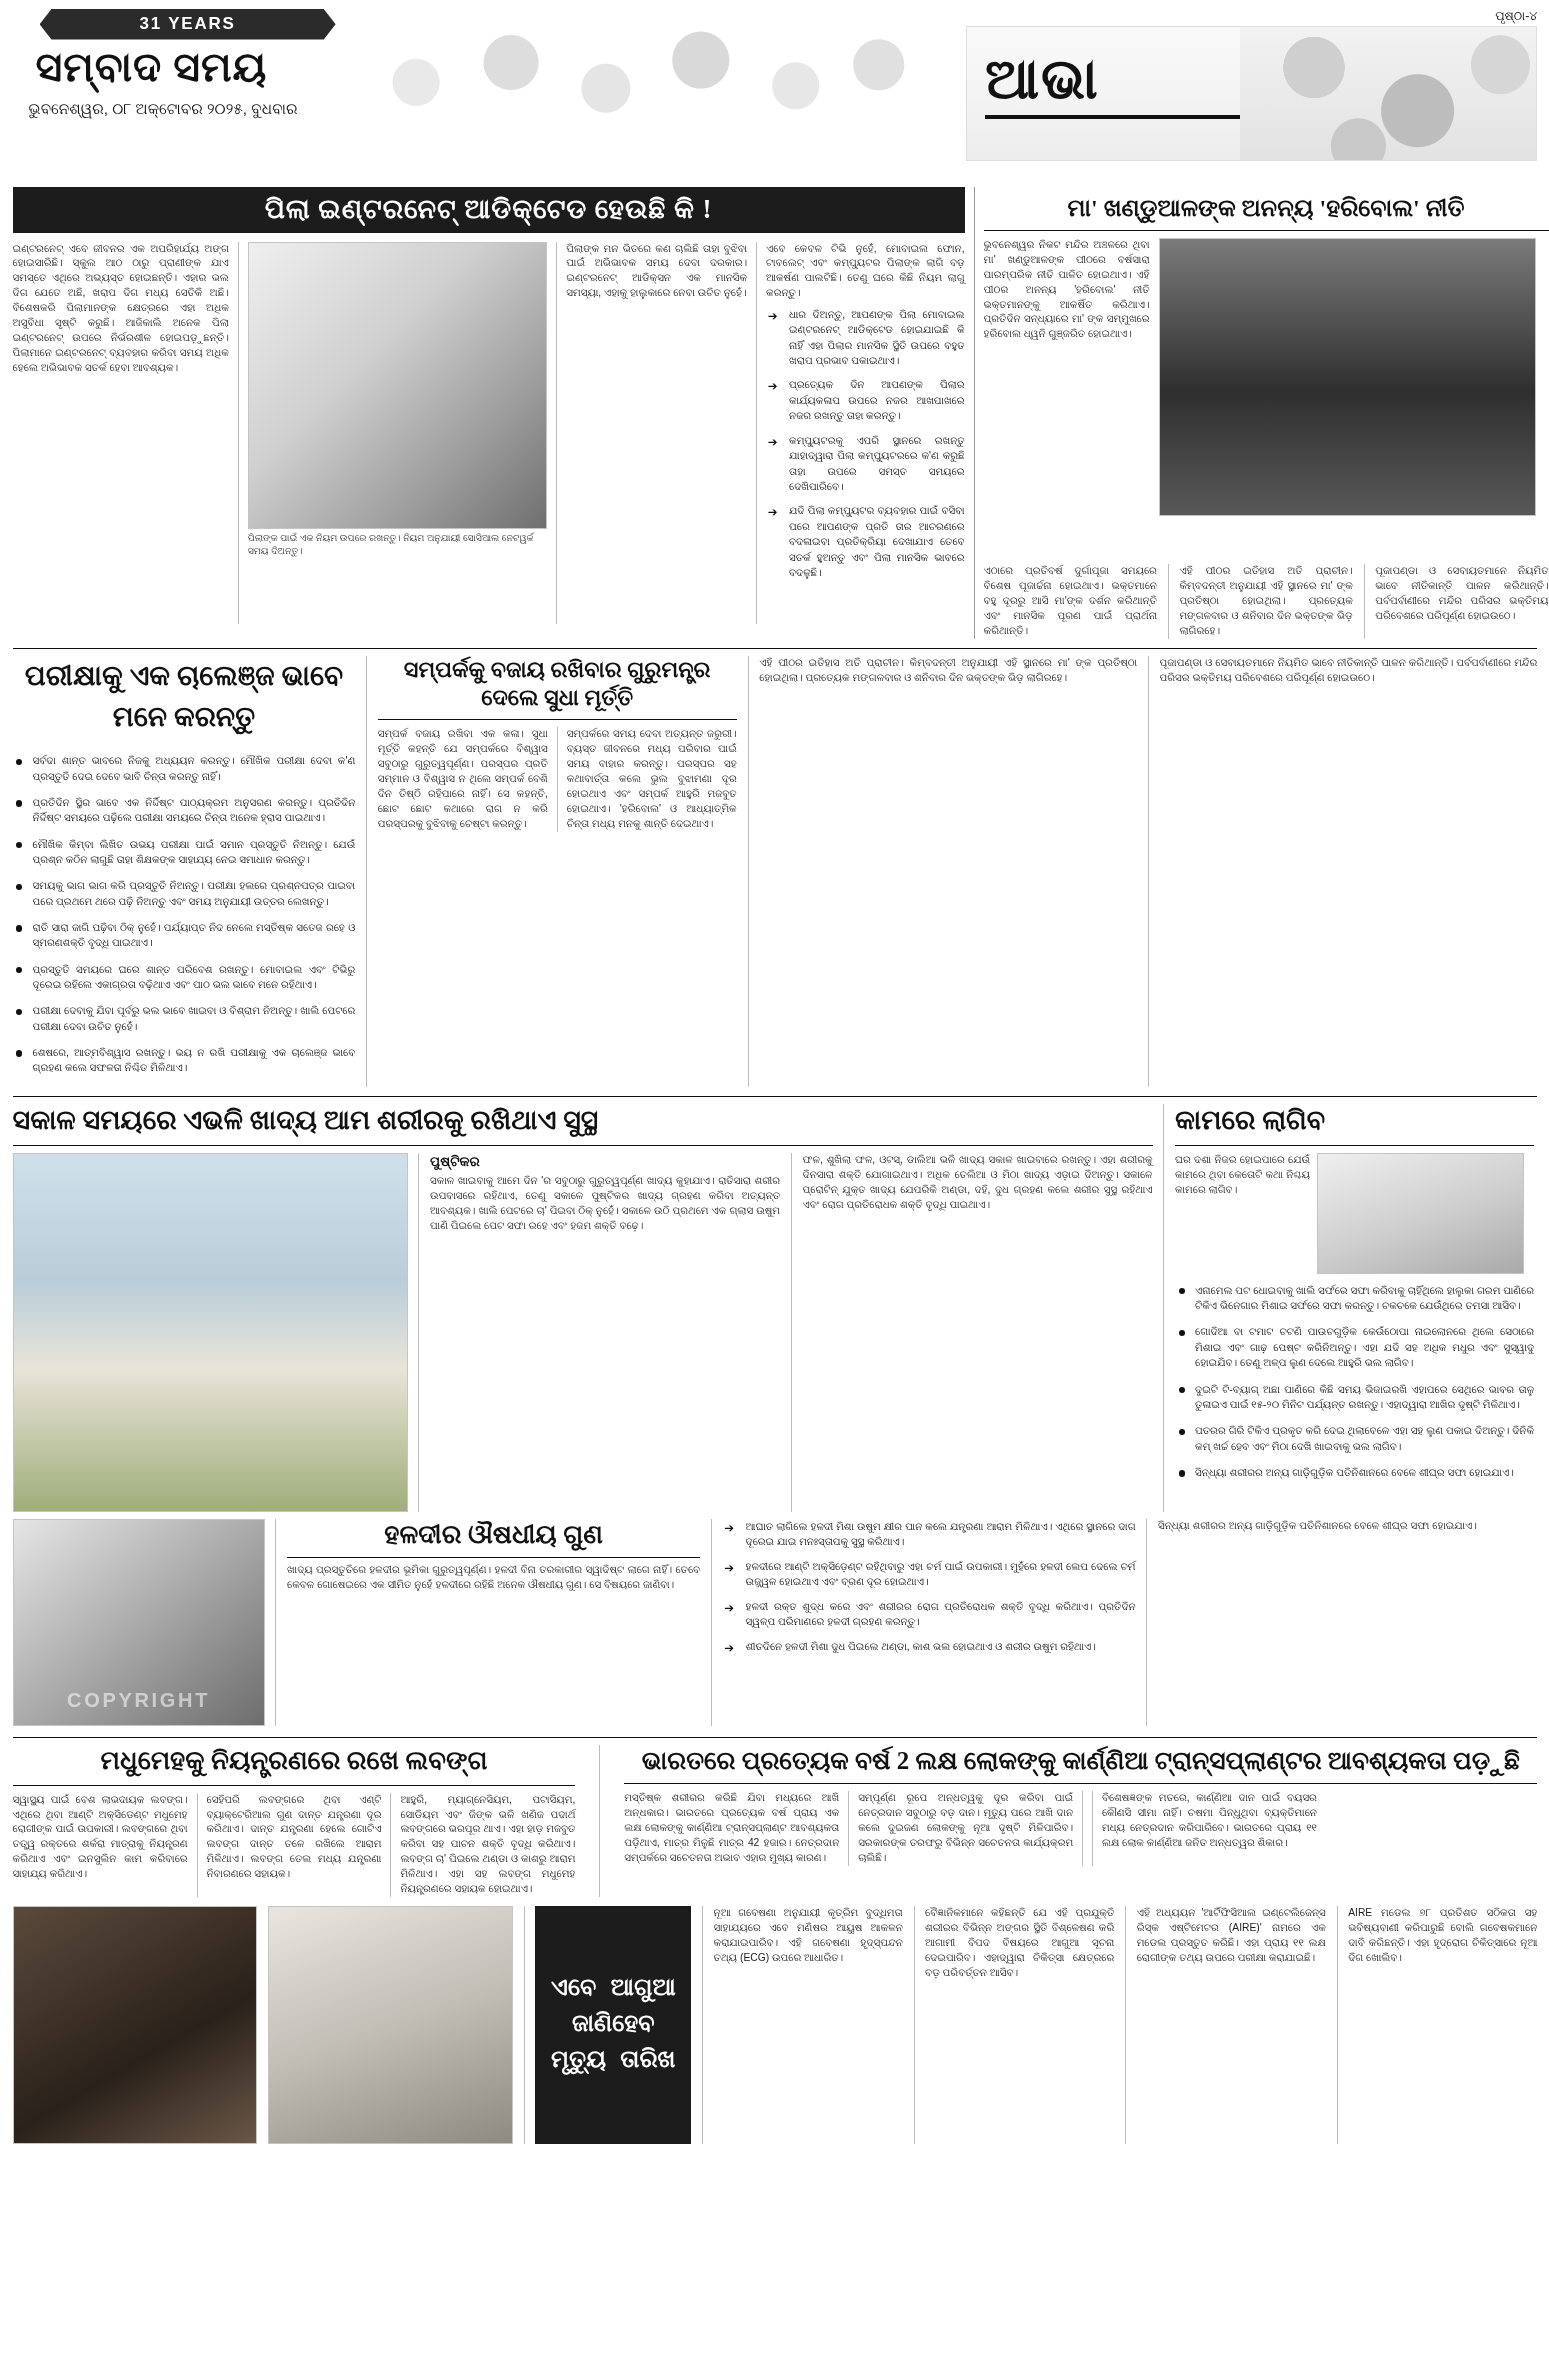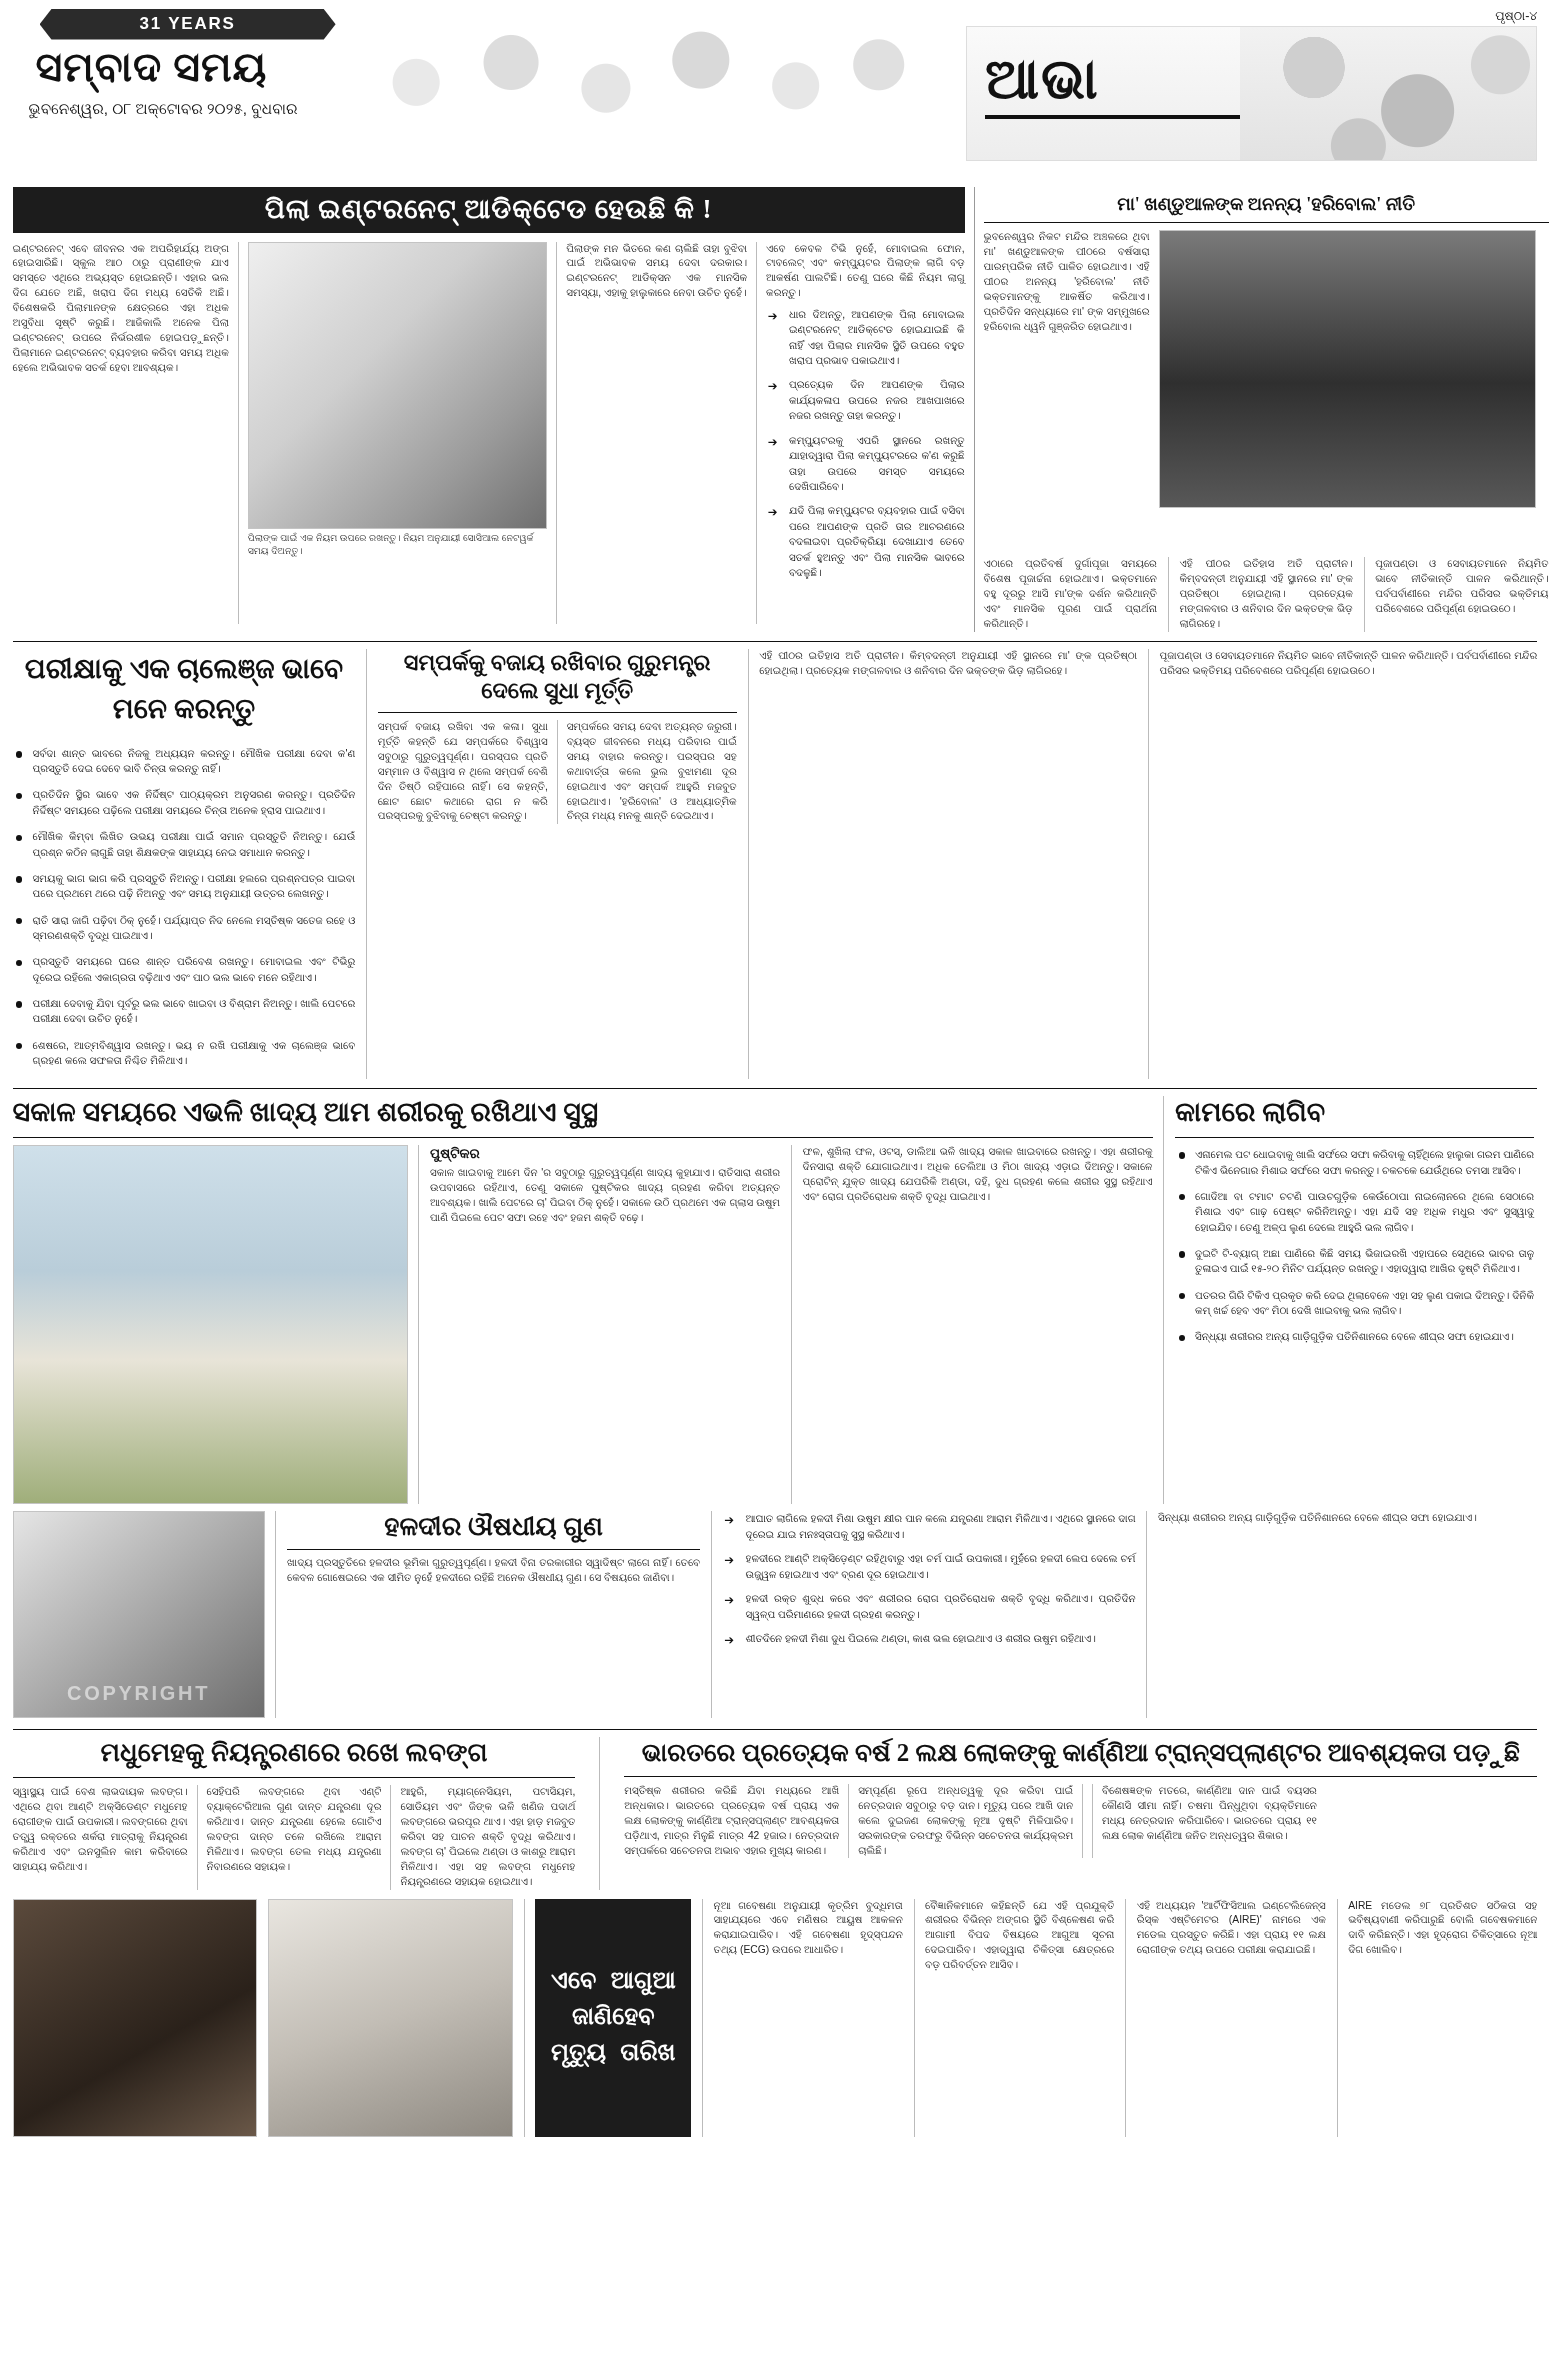--- a/index.html
+++ b/index.html
@@ -156,21 +156,21 @@
             <li>ଧାର ଦିଅନ୍ତୁ, ଆପଣଙ୍କ ପିଲା ମୋବାଇଲ ଇଣ୍ଟରନେଟ୍ ଆଡିକ୍ଟେଡ ହୋଇଯାଇଛି କି ନାହିଁ ଏହା ପିଲାର ମାନସିକ ସ୍ଥିତି ଉପରେ ବହୁତ ଖରାପ ପ୍ରଭାବ ପକାଇଥାଏ।</li>
             <li>ପ୍ରତ୍ୟେକ ଦିନ ଆପଣଙ୍କ ପିଲାର କାର୍ଯ୍ୟକଳାପ ଉପରେ ନଜର ଆଖପାଖରେ ନଜର ରଖନ୍ତୁ ତାହା କରନ୍ତୁ।</li>
             <li>କମ୍ପ୍ୟୁଟରକୁ ଏପରି ସ୍ଥାନରେ ରଖନ୍ତୁ ଯାହାଦ୍ୱାରା ପିଲା କମ୍ପ୍ୟୁଟରରେ କ'ଣ କରୁଛି ତାହା ଉପରେ ସମସ୍ତ ସମୟରେ ଦେଖିପାରିବେ।</li>
             <li>ଯଦି ପିଲା କମ୍ପ୍ୟୁଟର ବ୍ୟବହାର ପାଇଁ ବସିବା ପରେ ଆପଣଙ୍କ ପ୍ରତି ତାର ଆଚରଣରେ ବଦଳାଇବା ପ୍ରତିକ୍ରିୟା ଦେଖାଯାଏ ତେବେ ସତର୍କ ହୁଅନ୍ତୁ ଏବଂ ପିଲା ମାନସିକ ଭାବରେ ବଦଳୁଛି।</li>
           </ul>
         </div>
       </div>
     </div>
 
     <div style="width:575px; margin-left:9px; border-left:0.9px solid #999; padding-left:9px;">
-      <div class="hdr-plain" style="font-size:18px; margin-top:5.4px;">ମା' ଖଣ୍ଡୁଆଳଙ୍କ ଅନନ୍ୟ 'ହରିବୋଲ' ନୀତି</div>
+      <div class="hdr-plain" style="font-size:24px; margin-top:5.4px;">ମା' ଖଣ୍ଡୁଆଳଙ୍କ ଅନନ୍ୟ 'ହରିବୋଲ' ନୀତି</div>
       <div class="rule" style="margin:7.2px 0;"></div>
       <div style="display:flex; gap:9px; height:323px;">
         <div style="width:166px;" class="body-txt">ଭୁବନେଶ୍ୱର ନିକଟ ମନ୍ଦିର ଅଞ୍ଚଳରେ ଥିବା ମା' ଖଣ୍ଡୁଆଳଙ୍କ ପୀଠରେ ବର୍ଷସାରା ପାରମ୍ପରିକ ନୀତି ପାଳିତ ହୋଇଥାଏ। ଏହି ପୀଠର ଅନନ୍ୟ 'ହରିବୋଲ' ନୀତି ଭକ୍ତମାନଙ୍କୁ ଆକର୍ଷିତ କରିଥାଏ। ପ୍ରତିଦିନ ସନ୍ଧ୍ୟାରେ ମା' ଙ୍କ ସମ୍ମୁଖରେ ହରିବୋଲ ଧ୍ୱନି ଗୁଞ୍ଜରିତ ହୋଇଥାଏ।</div>
         <div class="photo ph-temple" style="width:377px; height:278px;"></div>
       </div>
       <div style="display:flex; gap:10.8px; margin-top:3.6px;">
         <div style="width:175px;" class="body-txt">ଏଠାରେ ପ୍ରତିବର୍ଷ ଦୁର୍ଗାପୂଜା ସମୟରେ ବିଶେଷ ପୂଜାର୍ଚ୍ଚନା ହୋଇଥାଏ। ଭକ୍ତମାନେ ବହୁ ଦୂରରୁ ଆସି ମା'ଙ୍କ ଦର୍ଶନ କରିଥାନ୍ତି ଏବଂ ମାନସିକ ପୂରଣ ପାଇଁ ପ୍ରାର୍ଥନା କରିଥାନ୍ତି।</div>
         <div class="vline"></div>
         <div style="width:175px;" class="body-txt">ଏହି ପୀଠର ଇତିହାସ ଅତି ପ୍ରାଚୀନ। କିମ୍ବଦନ୍ତୀ ଅନୁଯାୟୀ ଏହି ସ୍ଥାନରେ ମା' ଙ୍କ ପ୍ରତିଷ୍ଠା ହୋଇଥିଲା। ପ୍ରତ୍ୟେକ ମଙ୍ଗଳବାର ଓ ଶନିବାର ଦିନ ଭକ୍ତଙ୍କ ଭିଡ଼ ଲାଗିରହେ।</div>
         <div class="vline"></div>
@@ -234,20 +234,24 @@
         <div class="vline"></div>
         <div style="width:350px;" class="body-txt">ଫଳ, ଶୁଖିଲା ଫଳ, ଓଟସ୍, ଡାଲିଆ ଭଳି ଖାଦ୍ୟ ସକାଳ ଖାଇବାରେ ରଖନ୍ତୁ। ଏହା ଶରୀରକୁ ଦିନସାରା ଶକ୍ତି ଯୋଗାଇଥାଏ। ଅଧିକ ତେଲିଆ ଓ ମିଠା ଖାଦ୍ୟ ଏଡ଼ାଇ ଦିଅନ୍ତୁ। ସକାଳେ ପ୍ରୋଟିନ୍ ଯୁକ୍ତ ଖାଦ୍ୟ ଯେପରିକି ଅଣ୍ଡା, ଦହି, ଦୁଧ ଗ୍ରହଣ କଲେ ଶରୀର ସୁସ୍ଥ ରହିଥାଏ ଏବଂ ରୋଗ ପ୍ରତିରୋଧକ ଶକ୍ତି ବୃଦ୍ଧି ପାଇଥାଏ।</div>
       </div>
     </div>
 
     <div class="vline"></div>
 
     <div style="width:359px;">
       <div class="hdr-plain" style="font-size:27px; text-align:left;">କାମରେ ଲାଗିବ</div>
       <div class="rule" style="margin:7.2px 0;"></div>
+      <div style="display:flex; gap:7.2px;">
+        <div style="width:135px;" class="body-txt">ଘର ଦଶା ନିଜର ହୋଇପାରେ ଯେଉଁ କାମରେ ଥିବା କେତୋଟି କଥା ନିଶ୍ଚୟ କାମରେ ଲାଗିବ।</div>
+        <div class="photo ph-flour" style="width:207px; height:121px;"></div>
+      </div>
       <ul class="bullets" style="margin-top:9px;">
         <li>ଏନାମେଲ ପଟ ଧୋଇବାକୁ ଖାଲି ସର୍ଫରେ ସଫା କରିବାକୁ ଚାହିଁଥିଲେ ହାଲୁକା ଗରମ ପାଣିରେ ଟିକିଏ ଭିନେଗାର ମିଶାଇ ସର୍ଫରେ ସଫା କରନ୍ତୁ। ଚକଚକେ ଯେଉଁଥିରେ ତମସା ଆସିବ।</li>
         <li>ଗୋଦିଆ ବା ଟମାଟ ଚଟଣି ପାଉଚଗୁଡ଼ିକ କେଉଁଠୋପା ନାଇଲୋନରେ ଥିଲେ ସେଠାରେ ମିଶାଇ ଏବଂ ଗାଢ଼ ପେଷ୍ଟ କରିନିଅନ୍ତୁ। ଏହା ଯଦି ସହ ଅଧିକ ମଧୁର ଏବଂ ସୁସ୍ୱାଦୁ ହୋଇଯିବ। ତେଣୁ ଅଳ୍ପ ଲୁଣ ଦେଲେ ଆହୁରି ଭଲ ଲାଗିବ।</li>
         <li>ଦୁଇଟି ଟି-ବ୍ୟାଗ୍ ଅଛା ପାଣିରେ କିଛି ସମୟ ଭିଜାଇରଖି ଏହାପରେ ସେଥିରେ ଭାବର ତାଳୁ ତୁଳାଇଏ ପାଇଁ ୧୫-୨୦ ମିନିଟ ପର୍ଯ୍ୟନ୍ତ ରଖନ୍ତୁ। ଏହାଦ୍ୱାରା ଆଖିର ଦୃଷ୍ଟି ମିଳିଥାଏ।</li>
         <li>ପତରର ଗିରି ଟିକିଏ ପ୍ରକୃତ କରି ଦେଇ ଥିଲାବେଳେ ଏହା ସହ ଲୁଣ ପକାଇ ଦିଅନ୍ତୁ। ଦିନିକି କମ୍ ଖର୍ଚ୍ଚ ହେବ ଏବଂ ମିଠା ଦେଖି ଖାଇବାକୁ ଭଲ ଲାଗିବ।</li>
         <li>ସିନ୍ଧ୍ୟା ଶରୀରର ଅନ୍ୟ ଗାଡ଼ିଗୁଡ଼ିକ ପତିନିଶାନରେ ବେଳେ ଶୀଘ୍ର ସଫା ହୋଇଯାଏ।</li>
       </ul>
     </div>
   </div>
 

